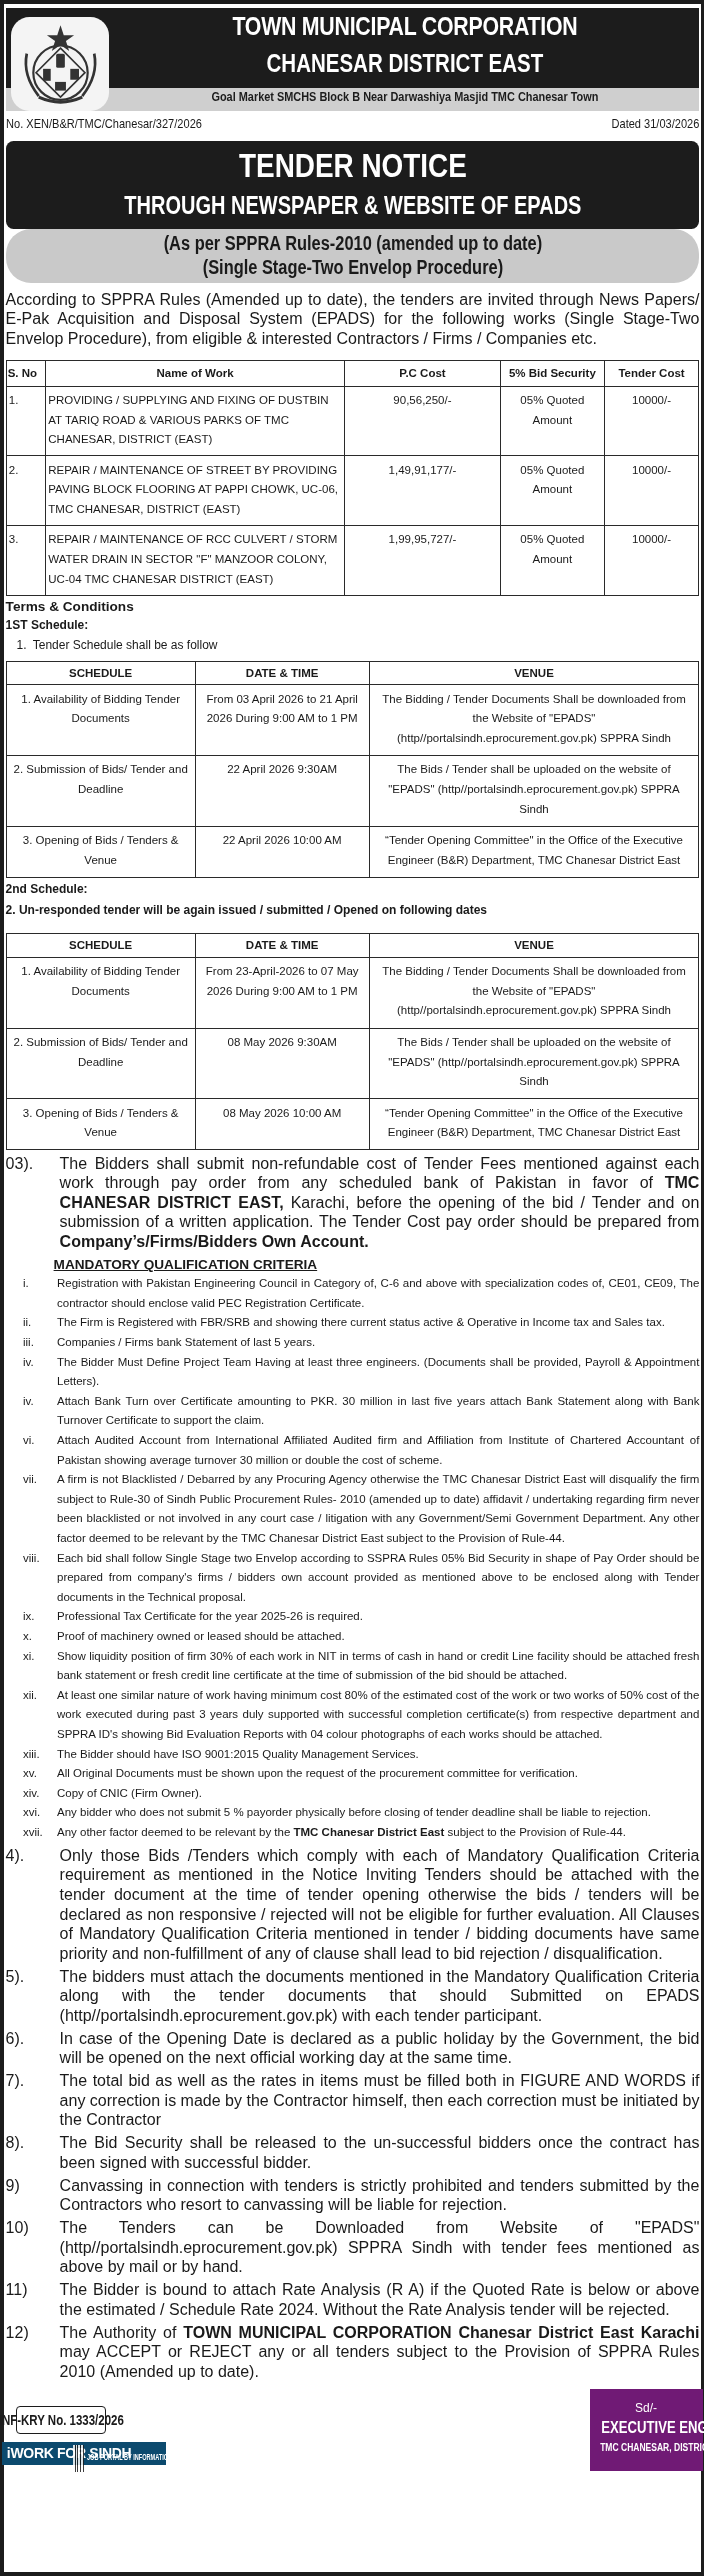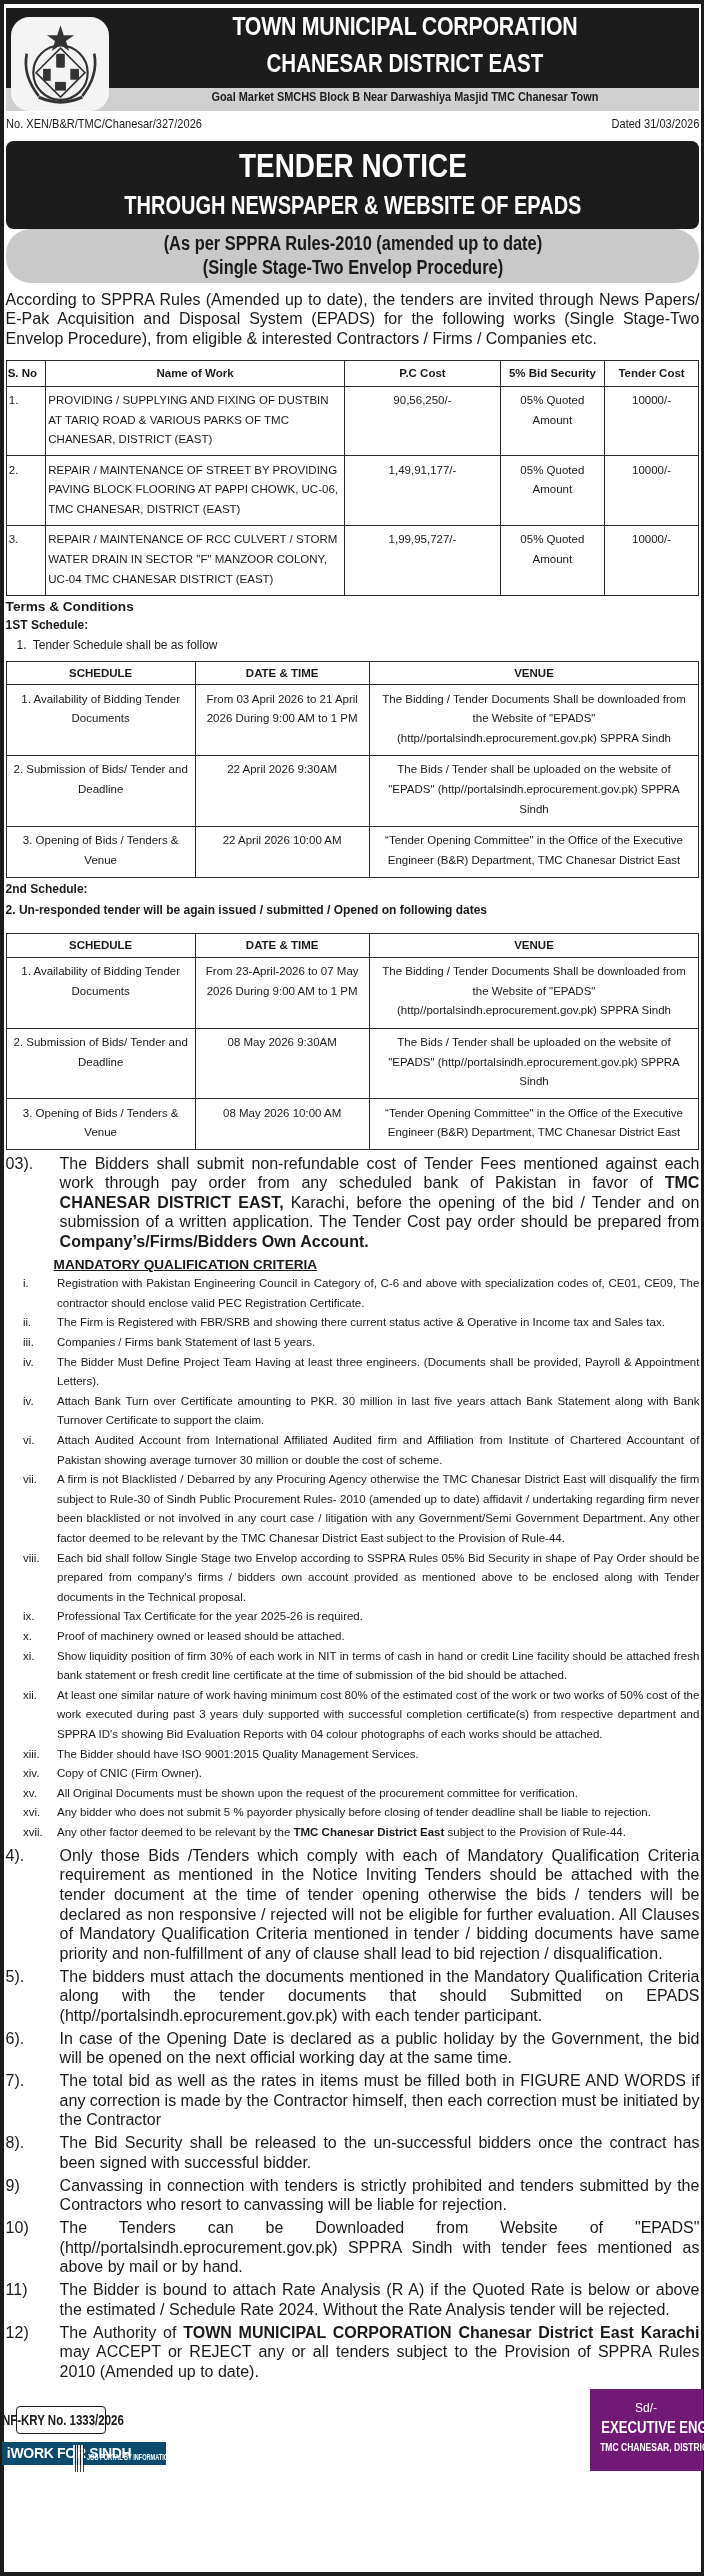--- a/index.html
+++ b/index.html
@@ -384,26 +384,26 @@
         </div>
       <div class="row">
           <span class="rn">xii.</span>
           <span class="rt">At least one similar nature of work having minimum cost 80% of the estimated cost of the work or two works of 50% cost of the work executed during past 3 years duly supported with successful completion certificate(s) from respective department and SPPRA ID's showing Bid Evaluation Reports with 04 colour photographs of each works should be attached.</span>
         </div>
       <div class="row">
           <span class="rn">xiii.</span>
           <span class="rt">The Bidder should have ISO 9001:2015 Quality Management Services.</span>
         </div>
       <div class="row">
+          <span class="rn">xv.</span>
+          <span class="rt">All Original Documents must be shown upon the request of the procurement committee for verification.</span>
+        </div>
+      <div class="row">
           <span class="rn">xiv.</span>
           <span class="rt">Copy of CNIC (Firm Owner).</span>
-        </div>
-      <div class="row">
-          <span class="rn">xv.</span>
-          <span class="rt">All Original Documents must be shown upon the request of the procurement committee for verification.</span>
         </div>
       <div class="row">
           <span class="rn">xvi.</span>
           <span class="rt">Any bidder who does not submit 5 % payorder physically before closing of tender deadline shall be liable to rejection.</span>
         </div>
       <div class="row">
           <span class="rn">xvii.</span>
           <span class="rt"><span>Any other factor deemed to be relevant by the </span><b class="bold">TMC Chanesar District East</b><span> subject to the Provision of Rule-44.</span></span>
         </div>
     </div>

